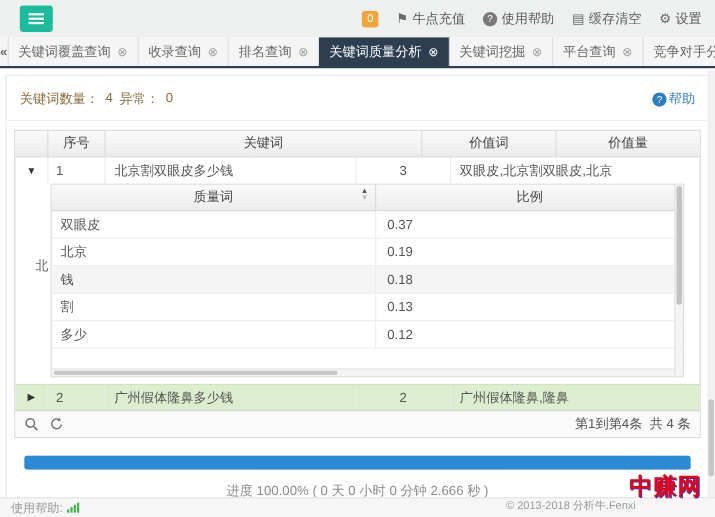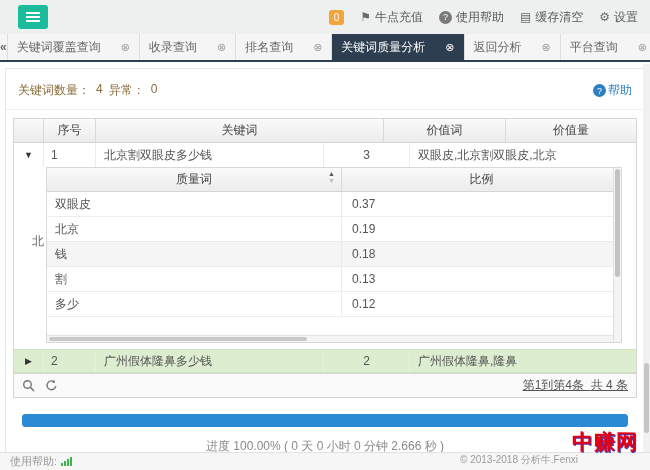--- a/index.html
+++ b/index.html
@@ -12,21 +12,21 @@
   .hamburger i { display:block; width:14px; height:2px; background:#fff; }
   .topbar-right { margin-left:auto; display:flex; align-items:center; gap:16px; }
   .tb-item { display:flex; align-items:center; gap:4px; color:#5a5a5a; cursor:pointer; }
   .badge0 { background:#f0a63a; color:#fff; font-size:10px; min-width:15px; height:15px; border-radius:3px; display:flex; align-items:center; justify-content:center; padding:0 3px; }
   .glyph { font-size:12px; color:#6a6a6a; }
   .qcircle { width:13px; height:13px; border-radius:50%; background:#7a7a7a; color:#fff; font-size:9px; display:inline-flex; align-items:center; justify-content:center; }
 
   
   .tabbar { height:28px; background:#f5f5f5; display:flex; align-items:stretch; border-bottom:2px solid #2c3e50; }
   .tscroll { width:24px; display:flex; align-items:center; justify-content:center; color:#666; font-weight:bold; border-right:1px solid #ddd; cursor:pointer; }
-  .tab { display:flex; align-items:center; gap:20px; padding:0 9px; border-right:1px solid #ddd; color:#666; cursor:pointer; white-space:nowrap; }
+  .tab { display:flex; align-items:center; gap:6px; padding:0 9px; border-right:1px solid #ddd; color:#666; cursor:pointer; white-space:nowrap; }
   .tab .close { color:#9d9d9d; font-size:11px; }
   .tab.active { background:#2c3e50; color:#fff; }
   .tab.active .close { color:#fff; }
   .tab-fill { flex:1; }
 
   
   .panel { position:absolute; left:5px; right:5px; top:68px; bottom:0; border:1px solid #e6e6e6; border-bottom:none; background:#fff; }
   .summary { display:flex; align-items:center; padding:13px 12px 10px; border-bottom:1px solid #eee; }
   .sum-left { color:#8a6d3b; display:flex; gap:6px; }
   .help-link { margin-left:auto; color:#2d7fc1; display:flex; align-items:center; gap:2px; cursor:pointer; }
@@ -59,21 +59,21 @@
   .sg-row:nth-child(4) { background:#f5f5f5; }
   .sg-c1 { width:295px; display:flex; align-items:center; padding-left:8px; border-right:1px solid #ececec; }
   .sg-c2 { flex:1; display:flex; align-items:center; padding-left:10px; }
   .sg-empty { height:18px; }
   .vscroll { position:absolute; top:0; right:0; bottom:0; width:8px; background:#f4f4f4; border-left:1px solid #e0e0e0; }
   .vscroll .thumb { position:absolute; top:1px; left:1px; right:1px; height:62%; background:#c2c2c2; border-radius:3px; }
   .hscroll { height:7px; background:#f4f4f4; border-top:1px solid #e4e4e4; position:relative; }
   .hscroll .thumb { position:absolute; top:1px; left:2px; width:45%; height:4px; background:#c9c9c9; border-radius:2px; }
 
   
-  .pager { display:flex; align-items:center; height:24px; background:#fafafa; border-top:1px solid #d5d5d5; padding:0 8px; gap:10px;text-decoration:underline; }
+  .pager { display:flex; align-items:center; height:24px; background:#fafafa; border-top:1px solid #d5d5d5; padding:0 8px; gap:10px; }
   .pager .icon-btn { display:flex; align-items:center; cursor:pointer; }
   .pager-right { margin-left:auto; color:#555; }
 
   
   .progress-track { margin:16px 16px 0; height:13px; border-radius:3px; background:#e8e8e8; overflow:hidden; }
   .progress-fill { height:100%; background:#2b8ad4; border-radius:3px; }
   .progress-text { text-align:center; color:#8a8a8a; margin-top:11px; }
   .actions { display:flex; gap:14px; margin:11px 0 0 20px; }
   .btn { height:25px; border:none; border-radius:3px; color:#fff; font-size:12px; padding:0 12px; display:flex; align-items:center; gap:6px; cursor:pointer; font-family:inherit; }
   .btn-back { background:#3cb54a; }
@@ -142,21 +142,21 @@
     </div>
     <div class="tab">
       <span>排名查询</span>
         <span class="close">⊗</span>
     </div>
     <div class="tab active">
       <span>关键词质量分析</span>
         <span class="close">⊗</span>
     </div>
     <div class="tab">
-      <span>返回分析</span>
+      <span>关键词挖掘</span>
         <span class="close">⊗</span>
     </div>
     <div class="tab">
       <span>平台查询</span>
         <span class="close">⊗</span>
     </div>
     <div class="tab">
       <span>竞争对手分析</span>
     </div>
     <div class="tab-fill"></div>

